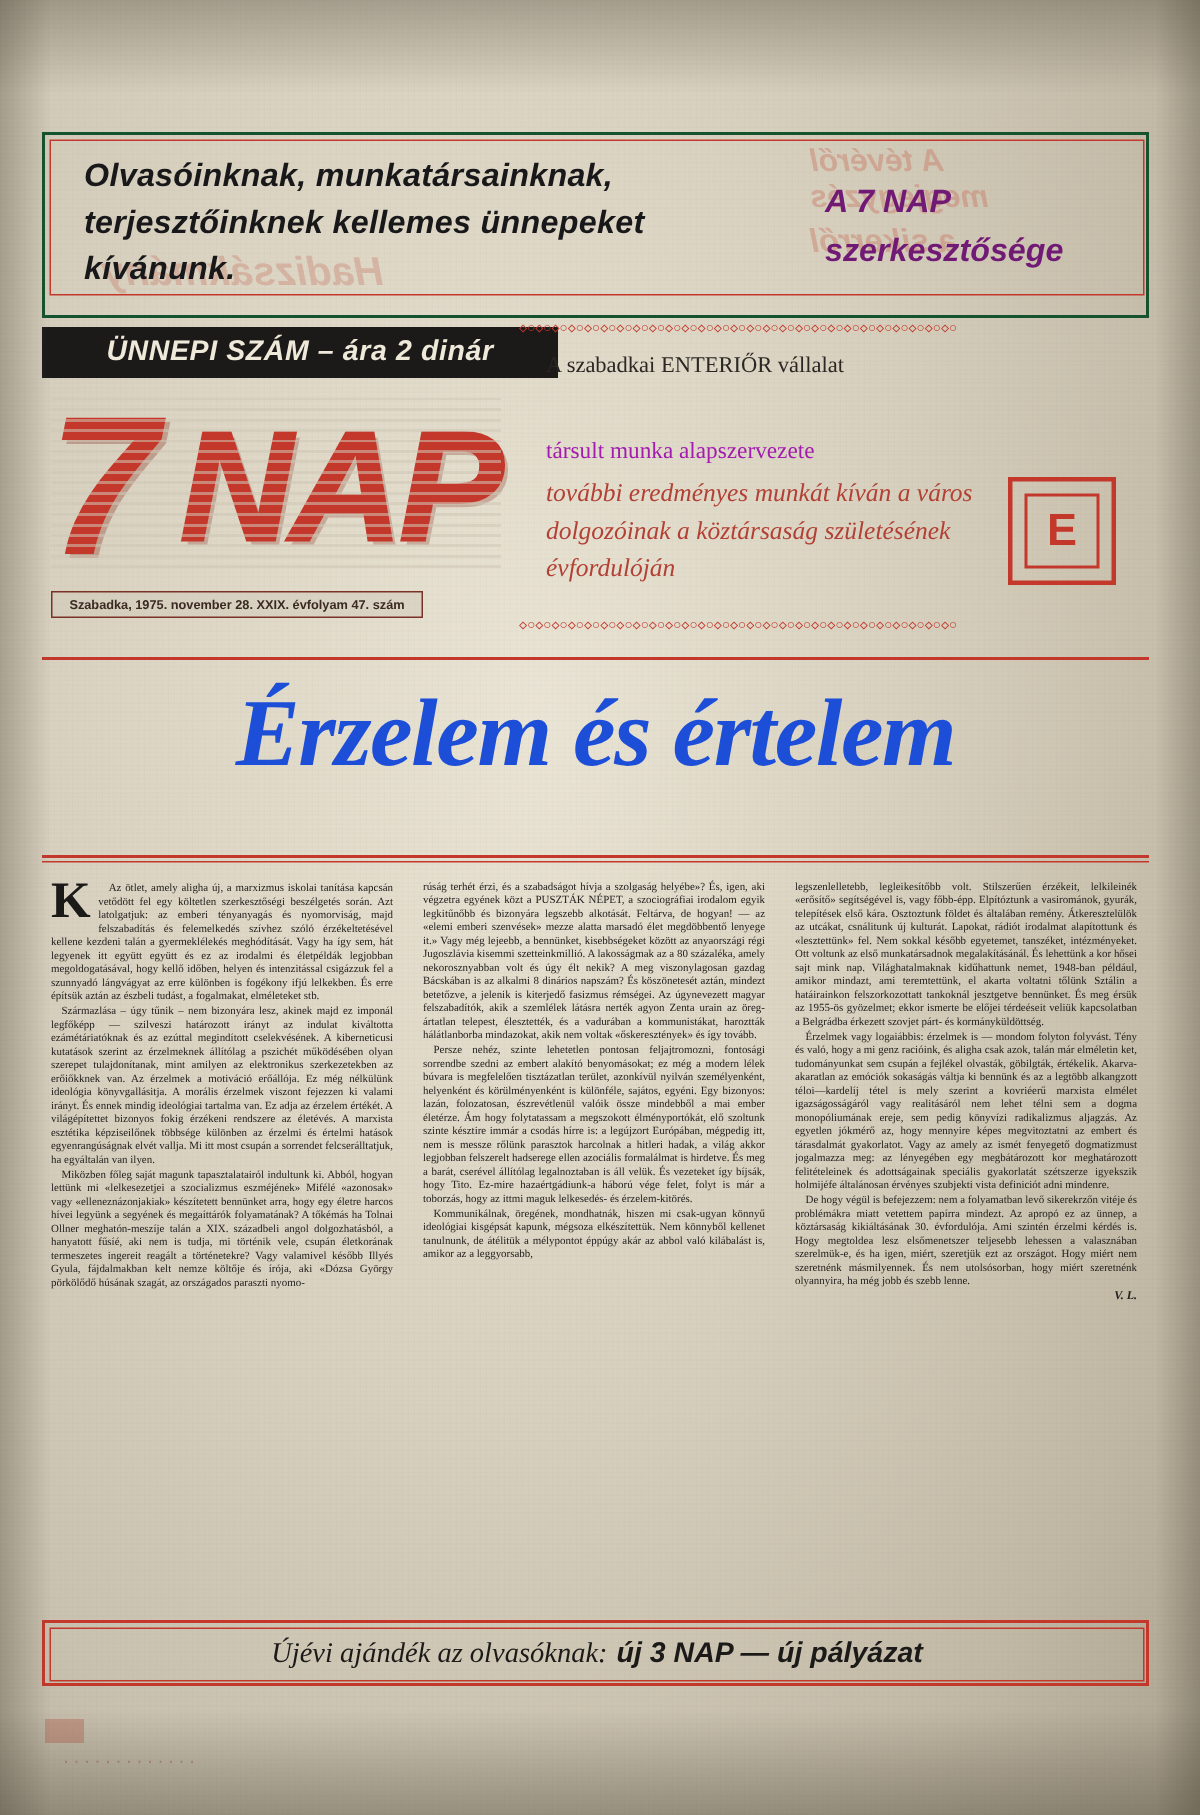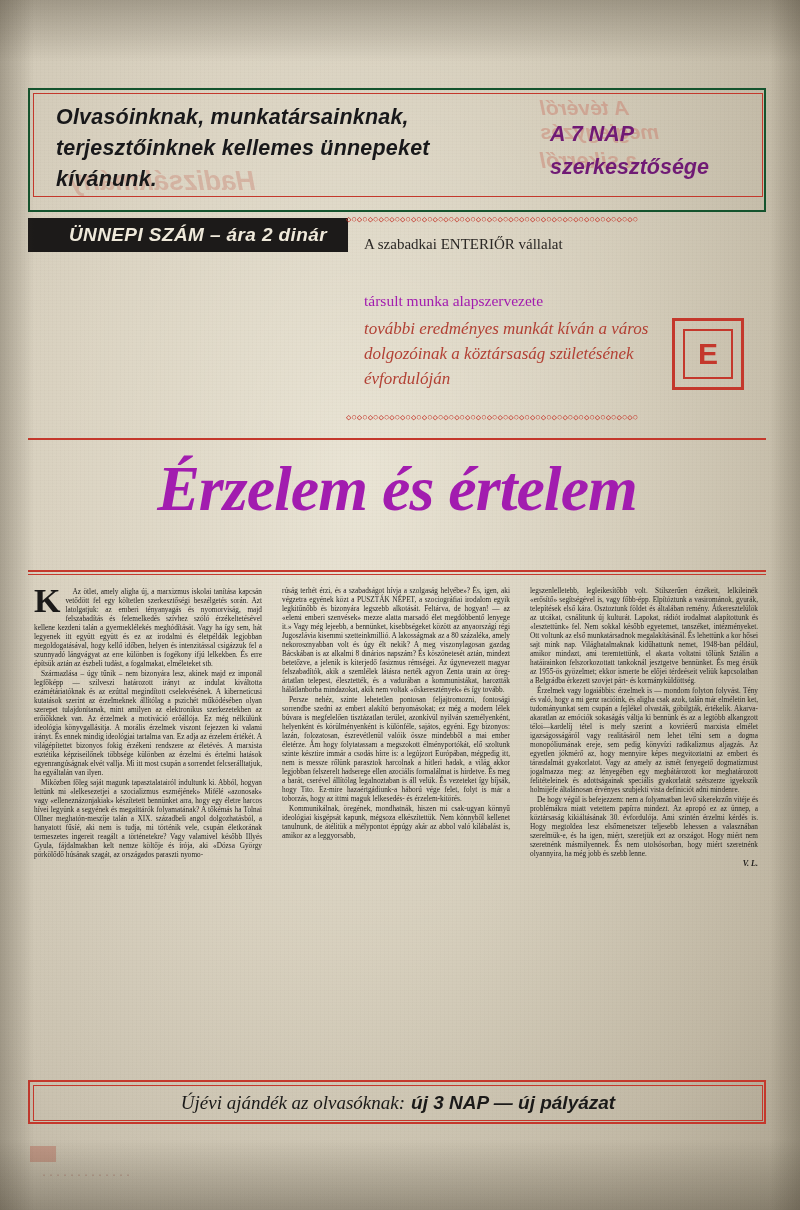--- a/index.html
+++ b/index.html
@@ -114,33 +114,32 @@
     font-weight: bold;
     font-size: 21.5px;
     line-height: 33px;
   }
 
   
   .price-banner {
     position: absolute;
     left: 0px;
     top: 160px;
-    width: 300px;
+    width: 344px;
     height: 34px;
     background: #1c1a19;
     color: #efe9da;
     font-family: "Liberation Sans", sans-serif;
     font-weight: bold;
     font-style: italic;
     font-size: 19px;
     letter-spacing: 0.4px;
     display: flex;
     align-items: center;
     justify-content: center;
-    padding-left: 20px;
   }
 
   
   .logo-wrap {
     position: absolute;
     left: 0px;
     top: 198px;
     width: 312px;
     height: 160px;
   }
@@ -286,21 +285,21 @@
     position: absolute;
     left: 0px;
     top: 392px;
     width: 738px;
     text-align: center;
     font-family: "Liberation Serif", serif;
     font-weight: bold;
     font-style: italic;
     font-size: 64px;
     line-height: 78px;
-    color: #a21caf;
+    color: #1d4ed8;
     letter-spacing: -1px;
   }
 
   
   .cols {
     position: absolute;
     left: 0px;
     top: 528px;
     width: 738px;
     height: 478px;
@@ -411,20 +410,26 @@
     <div class="ghost" id="ghost4">Hadizsákmány</div>
 
     <div class="greet-box">
       <div class="greet-inner"></div>
       <div class="greet-left">Olvasóinknak, munkatársainknak, terjesztőinknek kellemes ünnepeket kívánunk.</div>
       <div class="greet-right">A 7 NAP szerkesztősége</div>
     </div>
 
     <div class="price-banner">ÜNNEPI SZÁM – ára 2 dinár</div>
 
+    <div class="logo-wrap">
+      <div class="logo-7">7</div>
+      <div class="logo-nap">NAP</div>
+      <div class="logo-stripes"></div>
+      <div class="issue-line">Szabadka, 1975. november 28. XXIX. évfolyam 47. szám</div>
+    </div>
 
     <div class="ad-box">
       <div class="ad-rule" id="ad-rule-top">◇○◇○◇○◇○◇○◇○◇○◇○◇○◇○◇○◇○◇○◇○◇○◇○◇○◇○◇○◇○◇○◇○◇○◇○◇○◇○◇○</div>
       <div class="ad-line1">A szabadkai ENTERIŐR vállalat</div>
       <div class="ad-line2">társult munka alapszervezete</div>
       <div class="ad-body">további eredményes munkát kíván a város dolgozóinak a köztársaság születésének évfordulóján</div>
       <div class="ad-emblem">
         <div class="ad-emblem-inner">E</div>
       </div>
       <div class="ad-rule" id="ad-rule-bottom">◇○◇○◇○◇○◇○◇○◇○◇○◇○◇○◇○◇○◇○◇○◇○◇○◇○◇○◇○◇○◇○◇○◇○◇○◇○◇○◇○</div>

